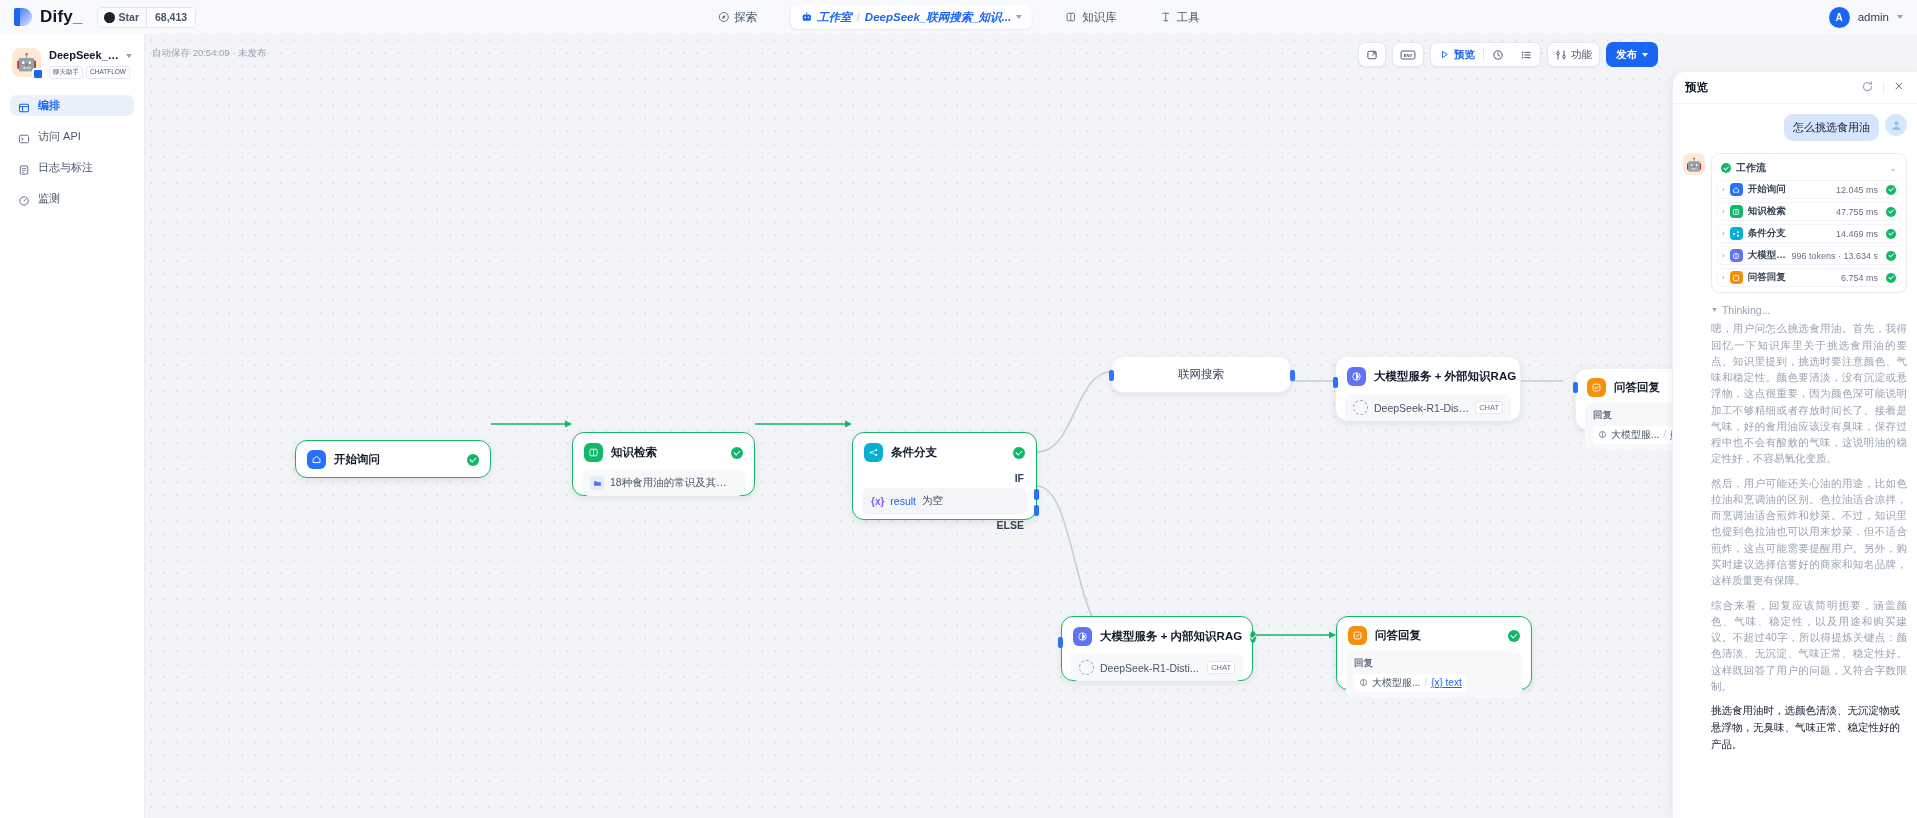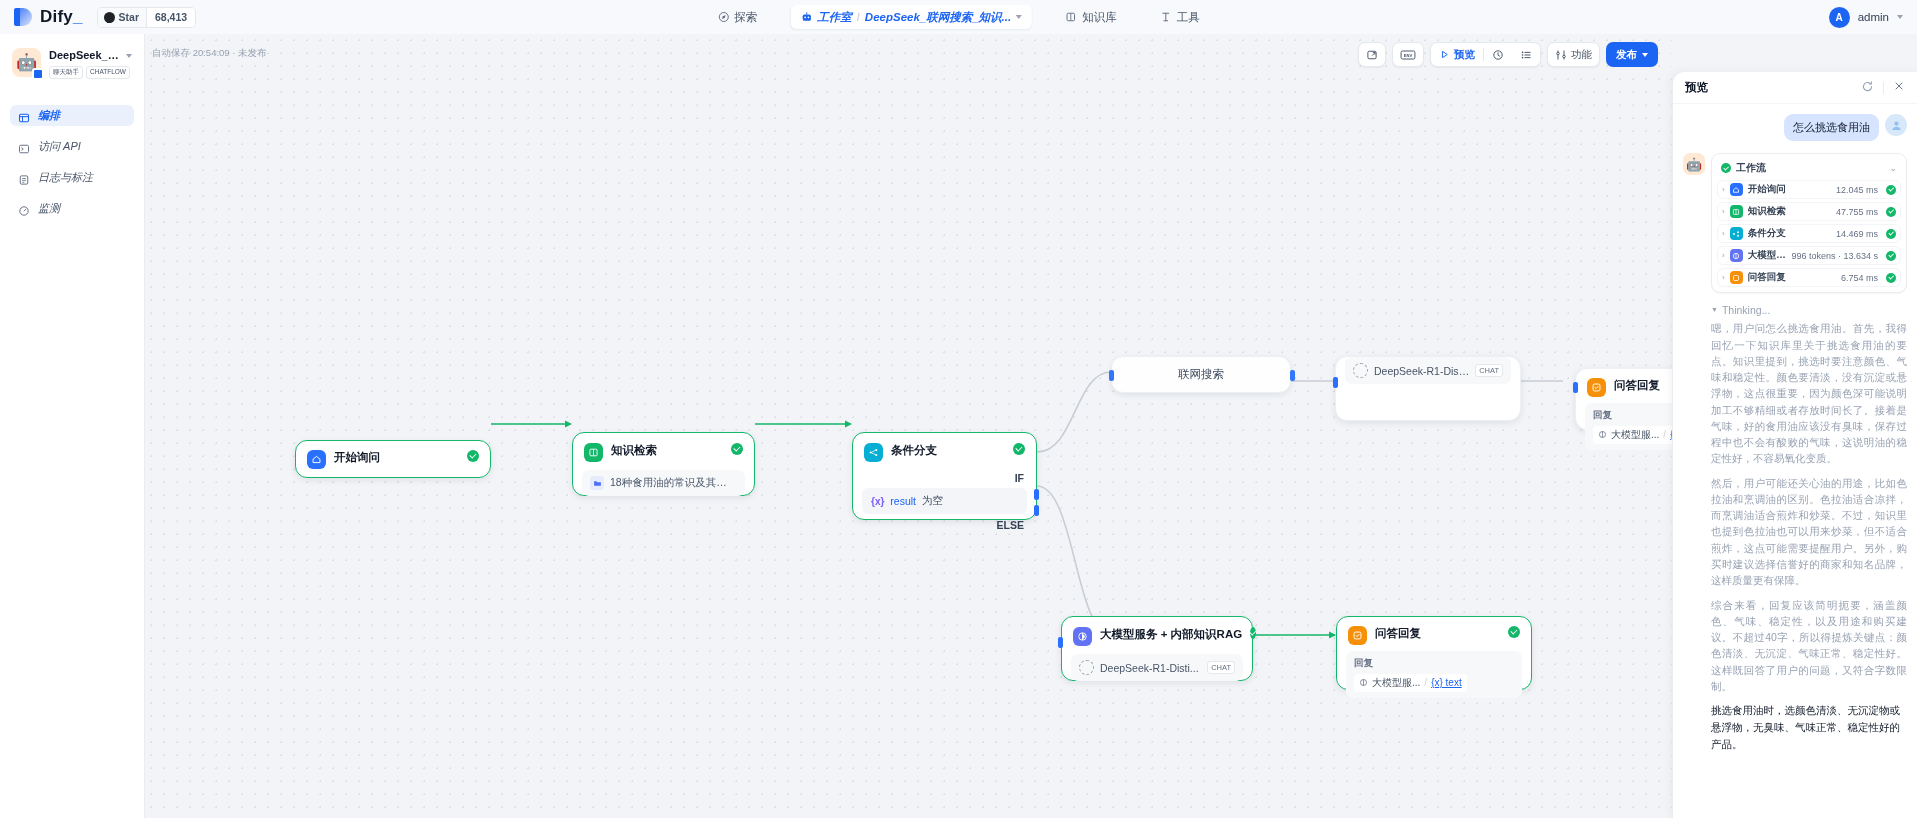--- a/index.html
+++ b/index.html
@@ -58,21 +58,21 @@
   }
   .app-head { display:flex; gap:8px; align-items:flex-start; padding:2px 2px 10px 2px; }
   .app-avatar { width:29px;height:29px;border-radius:8px;background:#ffe9d5;position:relative;flex:0 0 auto;
                 display:flex;align-items:center;justify-content:center;font-size:17px;line-height:1;}
   .app-avatar .badge{position:absolute;right:-3px;bottom:-3px;width:12px;height:12px;border-radius:3px;background:#1c64f2;border:2px solid #fff;}
   .app-meta { min-width:0; }
   .app-title-row{display:flex;align-items:center;gap:3px;}
   .app-title{font-size:11px;font-weight:700;color:#101828;white-space:nowrap;overflow:hidden;text-overflow:ellipsis;max-width:78px;}
   .app-tags{display:flex;gap:3px;margin-top:3px;}
   .tag{font-size:6.5px;color:#475467;border:1px solid #e4e7ec;border-radius:3px;padding:1px 3px;background:#fff;transform-origin:left center;}
-  .nav-list{margin-top:16px;font-style:italic;}
+  .nav-list{margin-top:6px;}
   .nav-item{display:flex;align-items:center;gap:8px;height:21px;padding:0 8px;border-radius:6px;margin-bottom:10px;cursor:pointer;}
   .nav-item.active{background:#eaf1fd;}
   .nav-item .lbl{font-size:11px;color:#475467;}
   .nav-item.active .lbl{color:#1c64f2;font-weight:700;}
 
   
   .canvas{
     position:absolute; top:34px; left:145px; width:1527px; height:784px;
     background-color:#f2f4f7;
     background-image:radial-gradient(#dcdfe4 1px, transparent 1px);
@@ -89,21 +89,21 @@
   .tb-group .g-item{height:100%;display:flex;align-items:center;gap:4px;padding:0 8px;font-size:10.5px;color:#475467;cursor:pointer;}
   .tb-group .g-item.preview{color:#1c64f2;font-weight:600;}
   .tb-group .divider{width:1px;height:13px;background:#e4e7ec;}
   .publish{height:25px;padding:0 10px;background:#1c64f2;color:#fff;border-radius:7px;display:flex;align-items:center;gap:5px;
            font-size:10.5px;font-weight:600;cursor:pointer;}
 
   
   .node{position:absolute;background:#fff;border-radius:12px;box-shadow:0 2px 7px rgba(16,24,40,.09);}
   .node.sel{border:1.5px solid #12b76a;}
   .node.plain{border:1px solid #eceff3;}
-  .node-head{display:flex;align-items:flex-start;gap:8px;padding:10px 11px 8px 11px;}
+  .node-head{display:flex;align-items:center;gap:8px;padding:10px 11px 8px 11px;}
   .node-ico{width:19px;height:19px;border-radius:6px;display:flex;align-items:center;justify-content:center;flex:0 0 auto;color:#fff;font-size:11px;}
   .node-title{font-size:11.5px;font-weight:700;color:#101828;white-space:nowrap;}
   .ok-dot{margin-left:auto;width:12px;height:12px;border-radius:50%;background:#12b76a;display:flex;align-items:center;justify-content:center;}
   .ok-dot::after{content:"";width:5px;height:2.5px;border-left:1.4px solid #fff;border-bottom:1.4px solid #fff;transform:rotate(-45deg) translate(0.4px,-0.8px);}
   .node-sub{margin:0 9px 10px 9px;background:#f7f8fa;border-radius:7px;padding:6px 8px;display:flex;align-items:center;gap:6px;}
   .node-sub .txt{font-size:10.5px;color:#475467;white-space:nowrap;overflow:hidden;text-overflow:ellipsis;}
   .chip-chat{margin-left:auto;font-size:7.5px;color:#667085;border:1px solid #e4e7ec;border-radius:3px;padding:1px 3px;background:#fff;}
   .doc-ico{width:14px;height:14px;border-radius:3px;background:#e6ecfb;display:flex;align-items:center;justify-content:center;flex:0 0 auto;}
   .model-ico{width:15px;height:15px;border-radius:50%;border:1px dashed #98a2b3;flex:0 0 auto;}
   .if-row{padding:2px 12px 4px 12px;text-align:right;font-size:10.5px;font-weight:700;color:#344054;}
@@ -404,20 +404,30 @@
 
     <div class="node plain" style="left:966px;top:322px;width:180px;height:37px;background:#fff;opacity:.95;">
       <div class="node-head" style="padding:10px 11px;justify-content:center;">
         <span class="node-title" style="font-weight:400;color:#344054;">联网搜索</span>
       </div>
       <span class="handle" style="left:-3px;top:13px;"></span>
       <span class="handle" style="left:178px;top:13px;"></span>
     </div>
 
     <div class="node plain" style="left:1190px;top:322px;width:186px;height:65px;">
+      <div class="node-head">
+        <div class="node-ico" style="background:#6172f3;">
+          <svg width="11" height="11" viewBox="0 0 16 16">
+              <circle cx="8" cy="8" r="5.4" fill="none" stroke="#fff" stroke-width="1.3"></circle>
+              <path d="M8 2.8v10.4" stroke="#fff" stroke-width="1.3"></path>
+              <path d="M8 4.6a3.4 3.4 0 010 6.8z" fill="#fff"></path>
+            </svg>
+        </div>
+        <span class="node-title">大模型服务 + 外部知识RAG</span>
+      </div>
       <div class="node-sub">
         <span class="model-ico"></span>
         <span class="txt">DeepSeek-R1-Disti...</span>
         <span class="chip-chat">CHAT</span>
       </div>
       <span class="handle" style="left:-3px;top:20px;"></span>
     </div>
 
     <div class="node plain" style="left:1430px;top:334px;width:190px;height:62px;">
       <div class="node-head" style="padding:9px 11px 6px 11px;">

